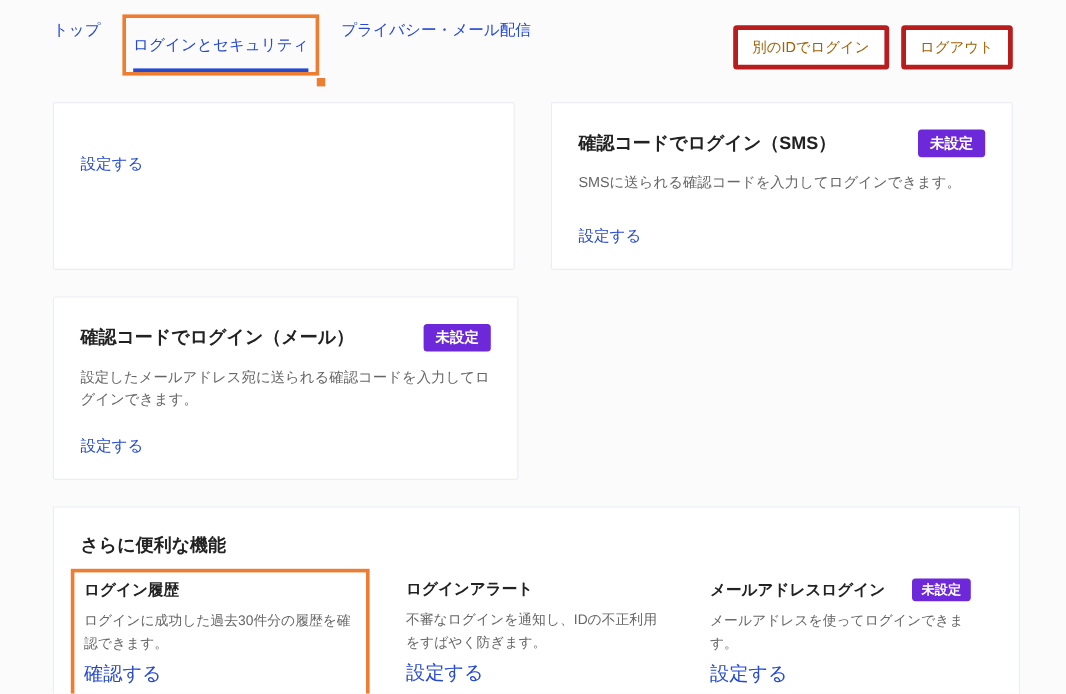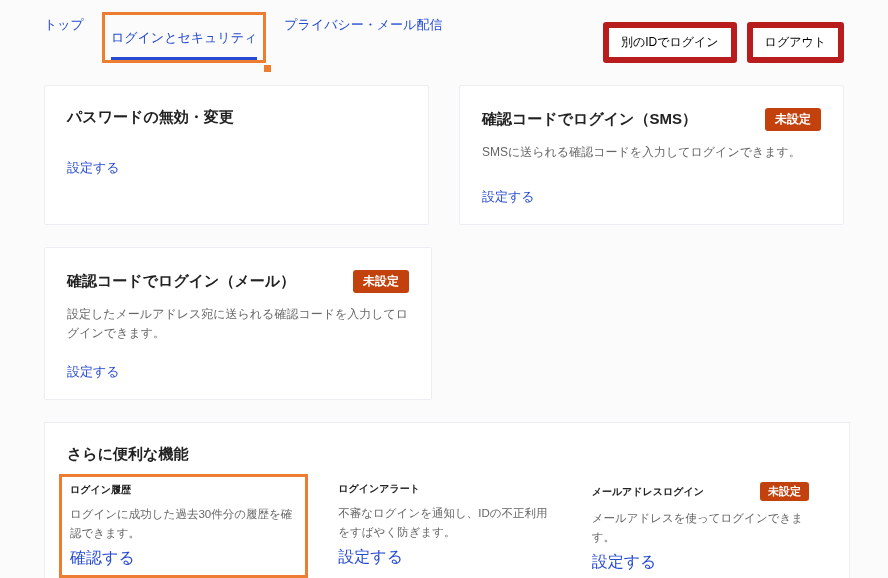--- a/index.html
+++ b/index.html
@@ -8,21 +8,21 @@
       background: #fbfbfc;
       color: #333;
       font-size: 13px;
       width: 888px;
       height: 578px;
       overflow: hidden;
     }
     .header {
       display: flex;
       justify-content: space-between;
-      align-items: flex-end;
+      align-items: center;
       padding: 16px 44px 0 44px;
     }
     .tabs {
       display: flex;
       gap: 18px;
     }
     .tab {
       color: #2549d1;
       font-size: 13px;
       padding-bottom: 10px;
@@ -44,23 +44,23 @@
       bottom: -12px;
       width: 7px;
       height: 7px;
       background: #ed7d31;
     }
     .header-buttons {
       display: flex;
       gap: 10px;
     }
     .header-btn {
-      border: 6px solid #b91c1c;
+      border: 4px solid #b91c1c;
       background: #fff;
-      color: #000000;
+      color: #a16207;
       padding: 6px 12px;
       font-size: 12px;
       border-radius: 3px;
       cursor: pointer;
     }
     .content {
       padding: 22px 44px 0 44px;
     }
     .card-row {
       display: flex;
@@ -82,21 +82,21 @@
       justify-content: space-between;
       align-items: center;
       margin-bottom: 12px;
     }
     .card-title {
       font-size: 15px;
       font-weight: bold;
       color: #222;
     }
     .badge {
-      background: #c2410c;
+      background: #6d28d9;
       color: #fff;
       font-size: 12px;
       padding: 3px 10px;
       border-radius: 3px;
       font-weight: bold;
     }
     .card-desc {
       font-size: 12px;
       color: #666;
       line-height: 1.6;
@@ -131,21 +131,21 @@
     .feature + .feature {
       padding-left: 18px;
     }
     .feature-head {
       display: flex;
       justify-content: space-between;
       align-items: center;
       margin-bottom: 8px;
     }
     .feature-title {
-      font-size: 10px;
+      font-size: 13px;
       font-weight: bold;
       color: #222;
     }
     .feature-desc {
       font-size: 11.5px;
       color: #666;
       line-height: 1.6;
       min-height: 34px;
     }
     .feature-link {
@@ -176,23 +176,20 @@
   <div class="header-buttons">
     <button class="header-btn">別のIDでログイン</button>
     <button class="header-btn">ログアウト</button>
   </div>
 </div>
 
 <div class="content">
 
   <div class="card-row">
     <div class="card">
-      <div class="card-head">
-        <div class="card-title">パスワードの無効・変更</div>
-      </div>
       <a class="card-link">設定する</a>
     </div>
 
     <div class="card">
       <div class="card-head">
         <div class="card-title">確認コードでログイン（SMS）</div>
         <div class="badge">未設定</div>
       </div>
       <div class="card-desc">SMSに送られる確認コードを入力してログインできます。</div>
       <a class="card-link">設定する</a>

